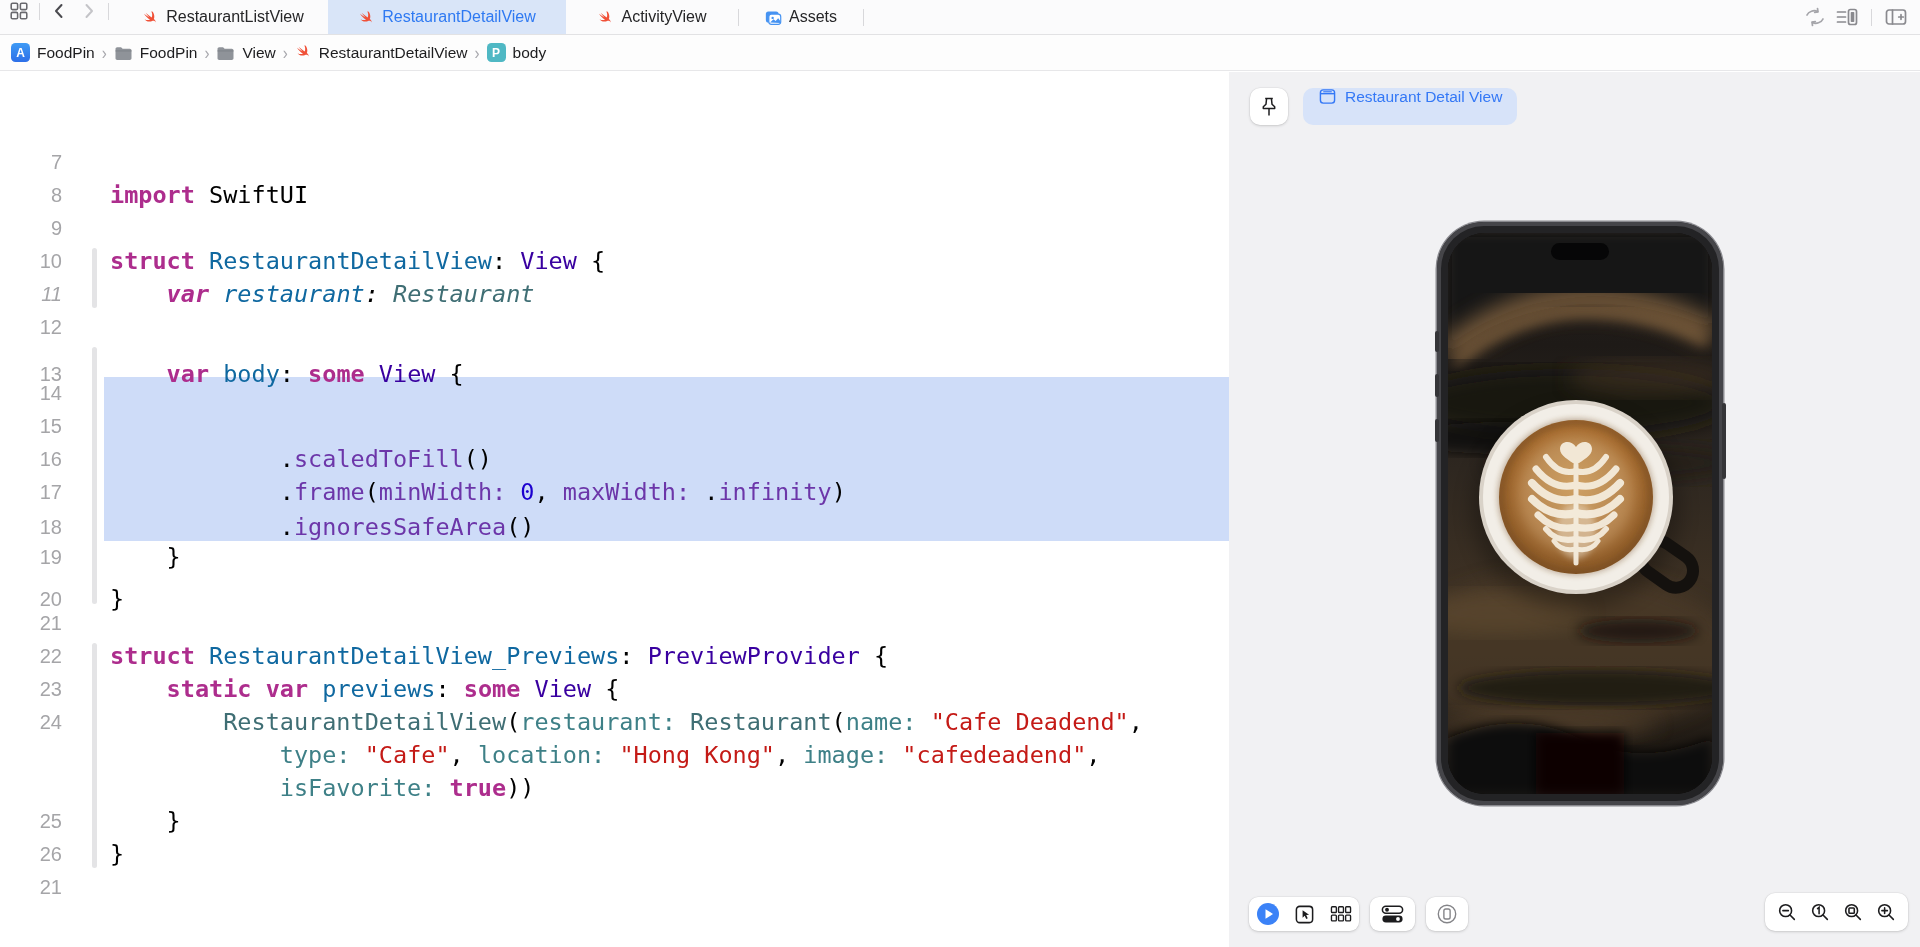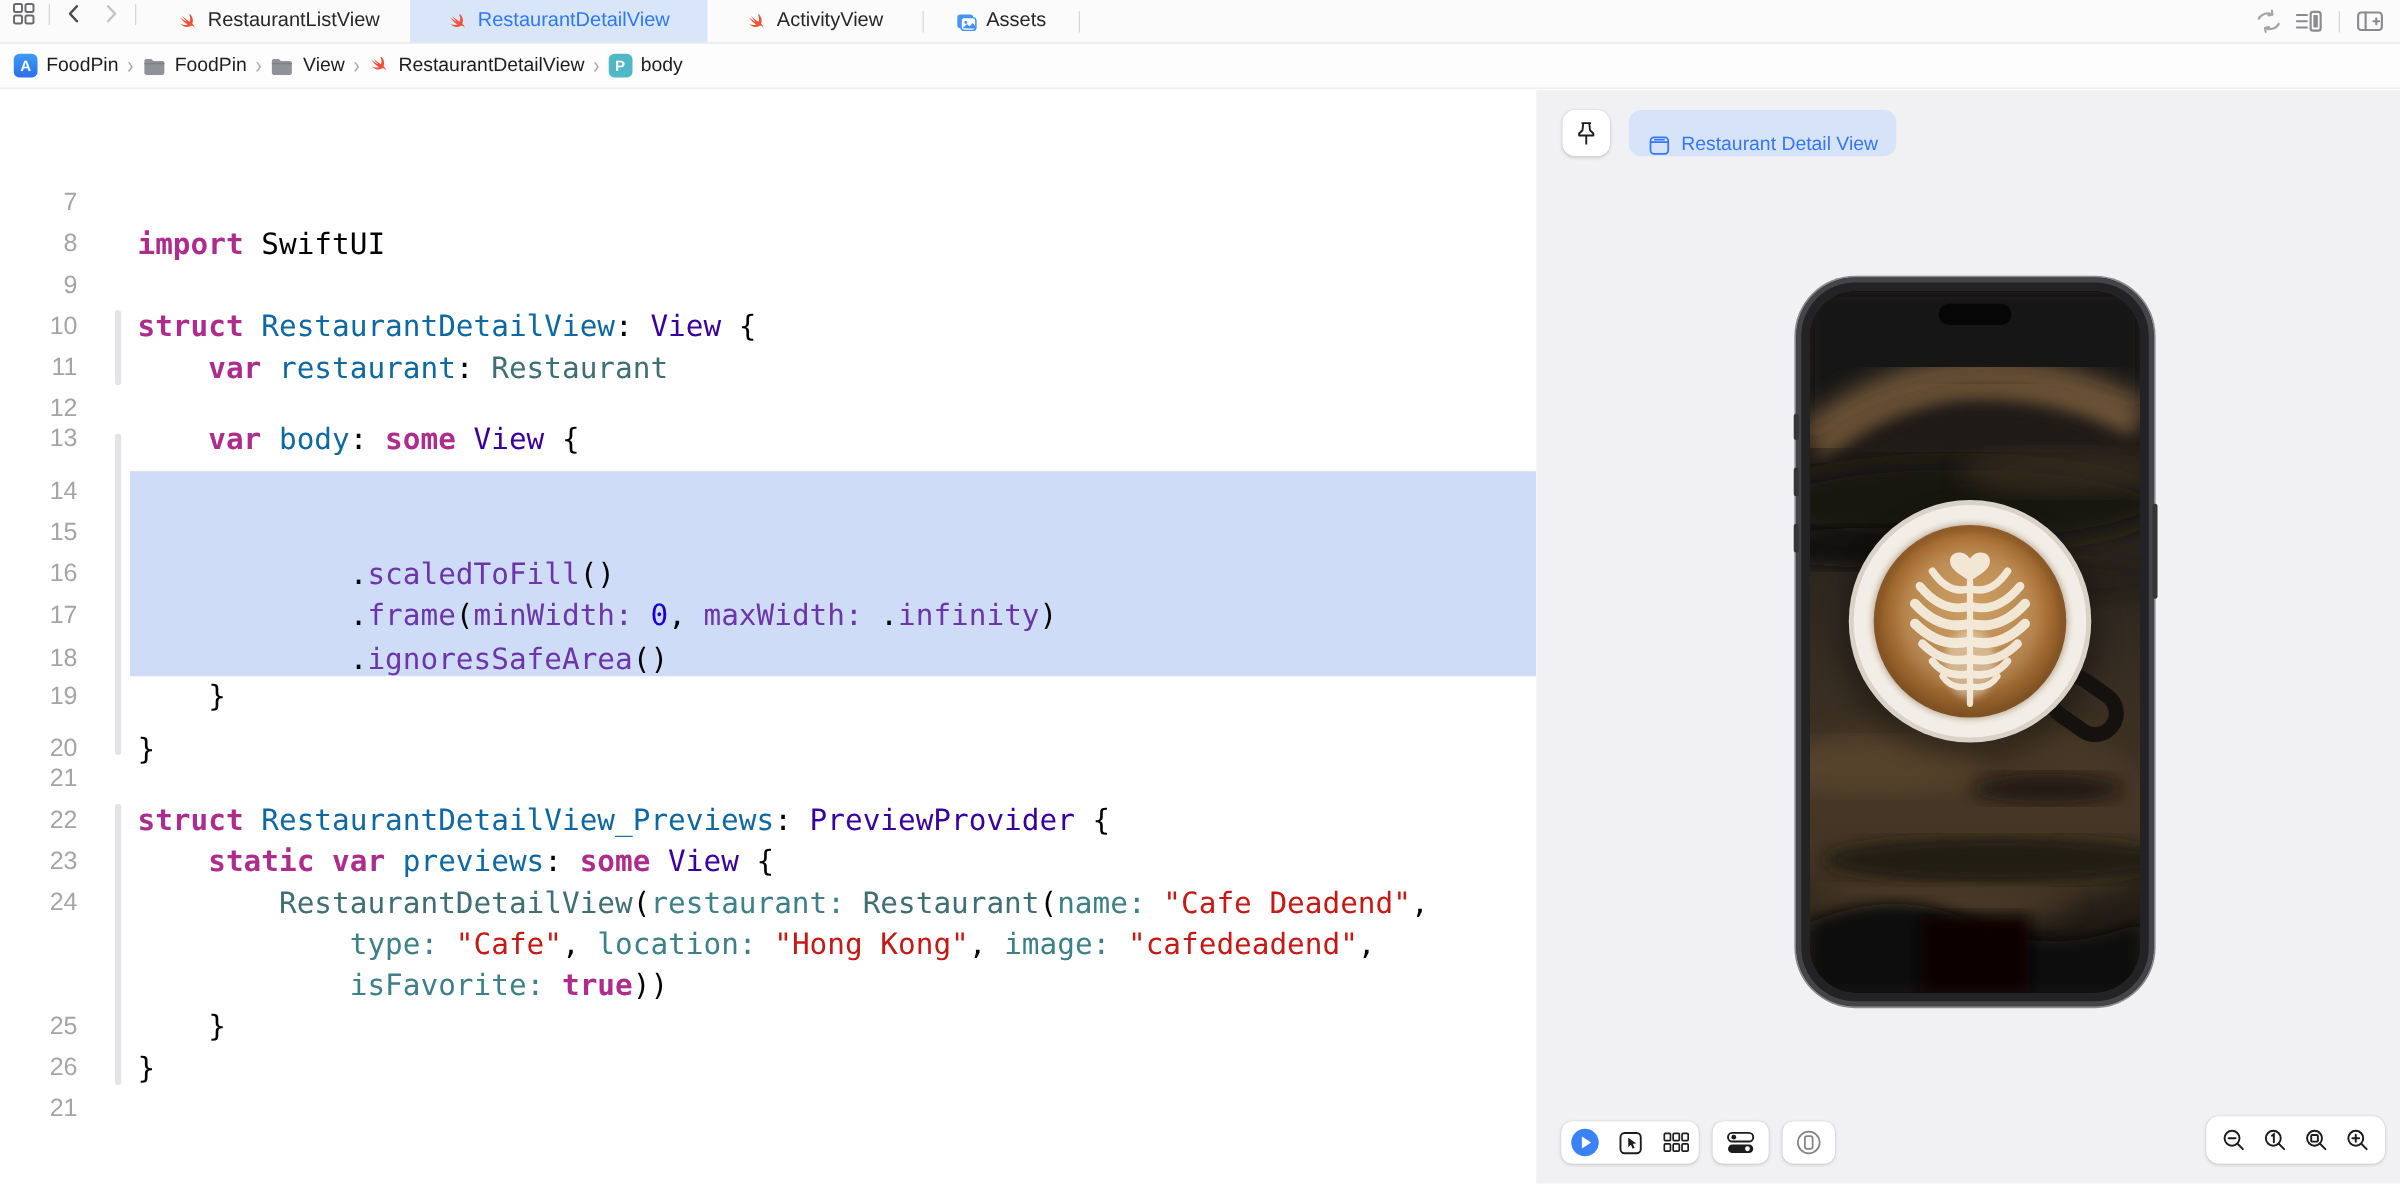--- a/index.html
+++ b/index.html
@@ -50,21 +50,21 @@
   .c-str{color:var(--string);}
   .c-num{color:var(--number);}
 
   
   #preview{position:absolute;top:72px;left:1229px;width:691px;height:875px;background:#F1F1F3;}
   .float-btn{position:absolute;background:#fff;border-radius:10px;
              box-shadow:0 0 0 0.5px rgba(0,0,0,0.06),0 1px 3px rgba(0,0,0,0.15);
              display:flex;align-items:center;justify-content:center;}
   #pin-btn{left:21px;top:16px;width:38px;height:37px;}
   #chip{position:absolute;left:74px;top:16px;height:37px;border-radius:10px;background:#D7E3F9;
-        display:flex;align-items:flex-end;gap:8px;padding:0 15px;color:#3478F6;font-size:15.5px;}
+        display:flex;align-items:flex-start;gap:8px;padding:0 15px;color:#3478F6;font-size:15.5px;}
 
   
   #phone{position:absolute;left:208px;top:150px;width:286px;height:583px;border-radius:47px;
          background:#232325;box-shadow:0 0 0 1.5px #89898E, inset 0 0 0 4px #454549;}
   .sidebtn{position:absolute;width:4px;background:#353538;border-radius:2px;}
   #screen{position:absolute;left:11px;top:11px;right:11px;bottom:11px;border-radius:37px;
           overflow:hidden;background:#000;}
   #screen svg{display:block;width:100%;height:100%;}
   #dyn-island{position:absolute;top:10px;left:50%;margin-left:-29px;width:58px;height:17px;
               border-radius:9px;background:#060607;}
@@ -219,23 +219,23 @@
   <div id="ribbons">
       <div class="ribbon" style="top: 175.85px; height: 59.9px;"></div>
       <div class="ribbon" style="top: 274.7px; height: 257.6px;"></div>
       <div class="ribbon" style="top: 571.25px; height: 224.65px;"></div>
     </div>
   <div id="code-rows">
       <div class="crow" style="top: 74px;"><span class="lnum">7</span><pre class="ctext"></pre></div>
       <div class="crow" style="top: 106.95px;"><span class="lnum">8</span><pre class="ctext"><span class="c-kw">import</span><span class="c-pl"> SwiftUI</span></pre></div>
       <div class="crow" style="top: 139.9px;"><span class="lnum">9</span><pre class="ctext"></pre></div>
       <div class="crow" style="top: 172.85px;"><span class="lnum">10</span><pre class="ctext"><span class="c-kw">struct</span><span class="c-pl"> </span><span class="c-decl">RestaurantDetailView</span><span class="c-pl">: </span><span class="c-sdk">View</span><span class="c-pl"> {</span></pre></div>
-      <div class="crow" style="top: 205.8px;"><span class="lnum">11</span><pre class="ctext"><span class="c-pl">    </span><span class="c-kw">var</span><span class="c-pl"> </span><span class="c-decl">restaurant</span><span class="c-pl">: </span><span class="c-typ">Restaurant</span></pre></div>
+      <div class="crow" style="top: 205.8px; font-style: italic;"><span class="lnum">11</span><pre class="ctext"><span class="c-pl">    </span><span class="c-kw">var</span><span class="c-pl"> </span><span class="c-decl">restaurant</span><span class="c-pl">: </span><span class="c-typ">Restaurant</span></pre></div>
       <div class="crow" style="top: 238.75px;"><span class="lnum">12</span><pre class="ctext"></pre></div>
-      <div class="crow" style="top: 263px;"><span class="lnum">13</span><pre class="ctext"><span class="c-pl">    </span><span class="c-kw">var</span><span class="c-pl"> </span><span class="c-decl">body</span><span class="c-pl">: </span><span class="c-kw">some</span><span class="c-pl"> </span><span class="c-sdk">View</span><span class="c-pl"> {</span></pre></div>
+      <div class="crow" style="top: 286px;"><span class="lnum">13</span><pre class="ctext"><span class="c-pl">    </span><span class="c-kw">var</span><span class="c-pl"> </span><span class="c-decl">body</span><span class="c-pl">: </span><span class="c-kw">some</span><span class="c-pl"> </span><span class="c-sdk">View</span><span class="c-pl"> {</span></pre></div>
       <div class="crow" style="top: 304.65px;"><span class="lnum">14</span></div>
       <div class="crow" style="top: 337.6px;"><span class="lnum">15</span></div>
       <div class="crow" style="top: 370.55px;"><span class="lnum">16</span><pre class="ctext"><span class="c-pl">            .</span><span class="c-mth">scaledToFill</span><span class="c-pl">()</span></pre></div>
       <div class="crow" style="top: 403.5px;"><span class="lnum">17</span><pre class="ctext"><span class="c-pl">            .</span><span class="c-mth">frame</span><span class="c-pl">(</span><span class="c-mth">minWidth:</span><span class="c-pl"> </span><span class="c-num">0</span><span class="c-pl">, </span><span class="c-mth">maxWidth:</span><span class="c-pl"> .</span><span class="c-mth">infinity</span><span class="c-pl">)</span></pre></div>
       <div class="crow" style="top: 439px;"><span class="lnum">18</span><pre class="ctext"><span class="c-pl">            .</span><span class="c-mth">ignoresSafeArea</span><span class="c-pl">()</span></pre></div>
       <div class="crow" style="top: 469.4px;"><span class="lnum">19</span><pre class="ctext"><span class="c-pl">    }</span></pre></div>
       <div class="crow" style="top: 511px;"><span class="lnum">20</span><pre class="ctext"><span class="c-pl">}</span></pre></div>
       <div class="crow" style="top: 535.3px;"><span class="lnum">21</span><pre class="ctext"></pre></div>
       <div class="crow" style="top: 568.25px;"><span class="lnum">22</span><pre class="ctext"><span class="c-kw">struct</span><span class="c-pl"> </span><span class="c-decl">RestaurantDetailView_Previews</span><span class="c-pl">: </span><span class="c-sdk">PreviewProvider</span><span class="c-pl"> {</span></pre></div>
       <div class="crow" style="top: 601.2px;"><span class="lnum">23</span><pre class="ctext"><span class="c-pl">    </span><span class="c-kw">static</span><span class="c-pl"> </span><span class="c-kw">var</span><span class="c-pl"> </span><span class="c-decl">previews</span><span class="c-pl">: </span><span class="c-kw">some</span><span class="c-pl"> </span><span class="c-sdk">View</span><span class="c-pl"> {</span></pre></div>

